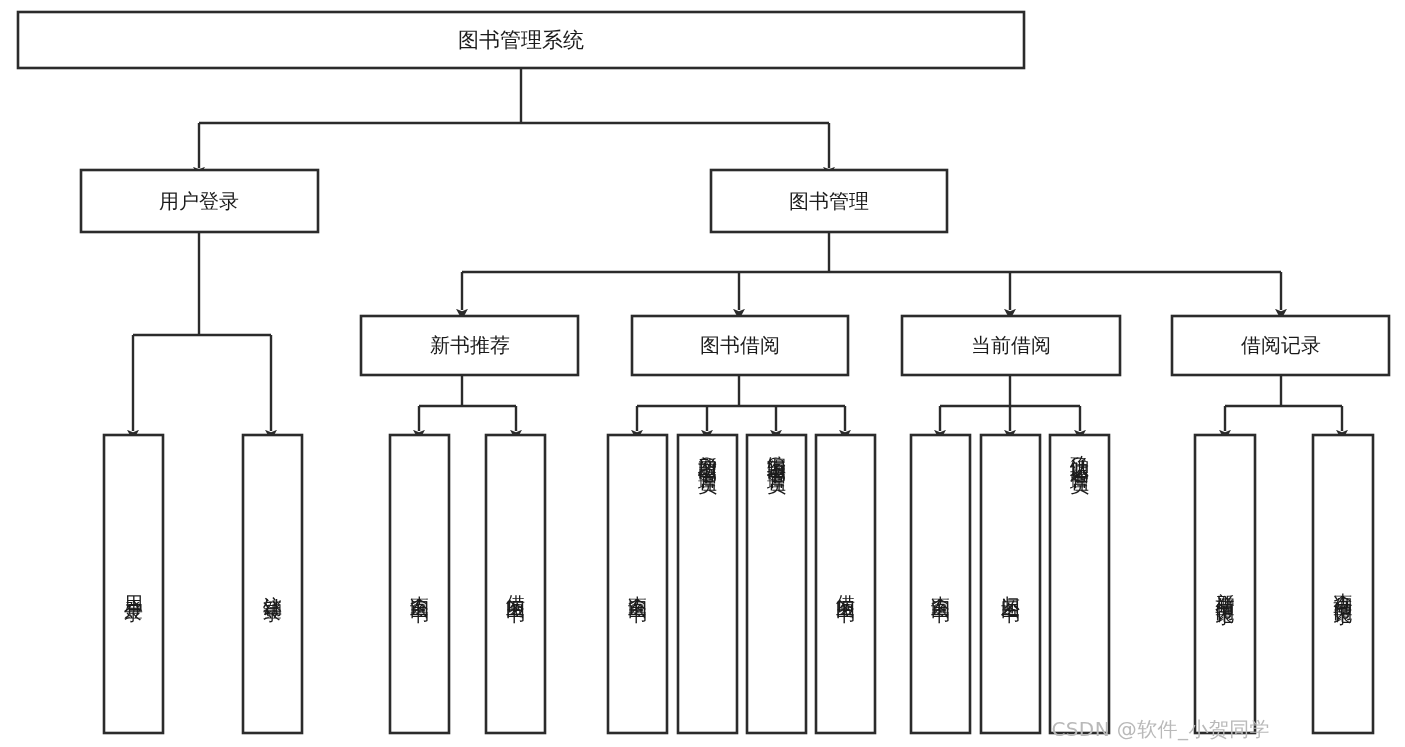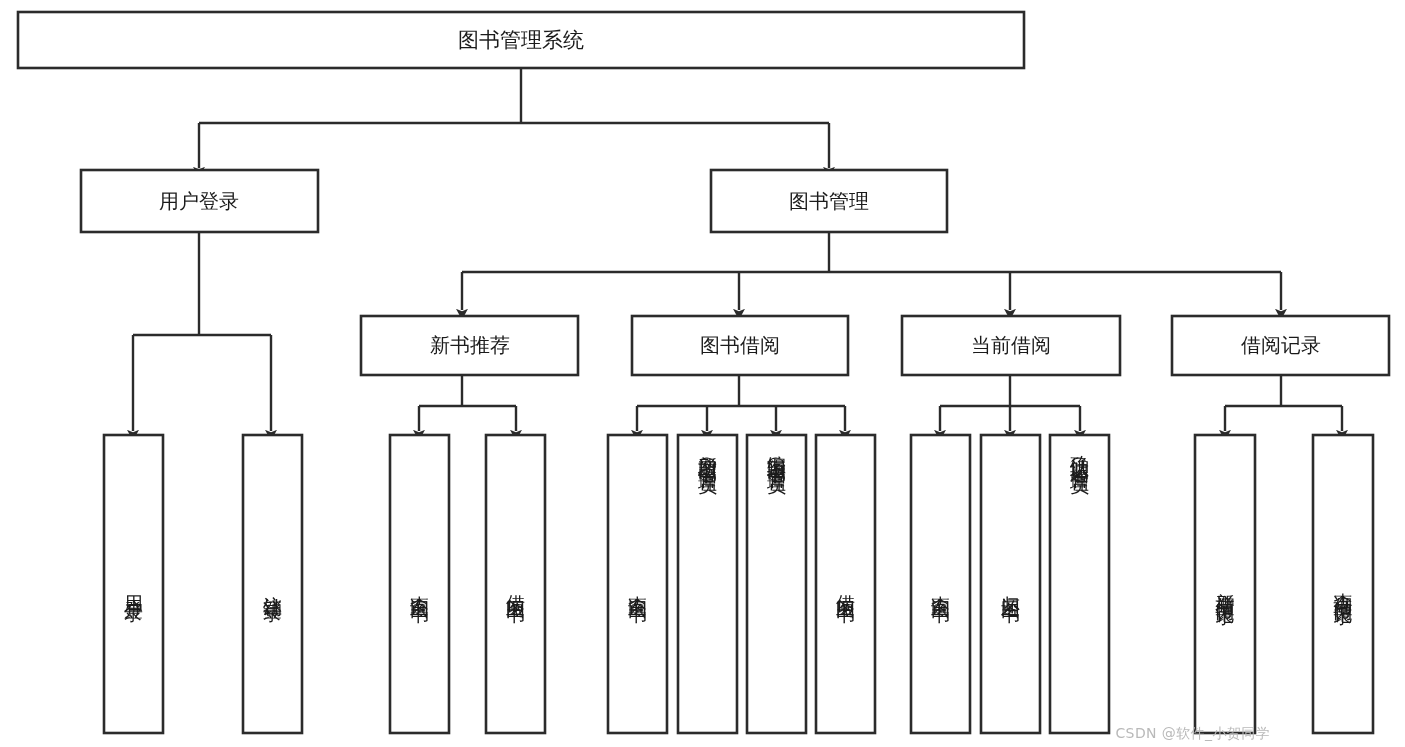--- a/index.html
+++ b/index.html
@@ -8,21 +8,21 @@
   #stage{position:relative;width:1278px;height:747px;background:#fff;}
   svg#diagram{position:absolute;inset:0;width:1405px;height:747px;display:block;}
   .node-rect{fill:#ffffff;stroke:#2b2b2b;stroke-width:2.6;}
   .node-label{fill:#1b1b1b;font-family:"DejaVu Sans","Liberation Sans",sans-serif;
               text-anchor:middle;dominant-baseline:middle;}
   .lbl-root{font-size:21px;}
   .lbl-l1{font-size:20px;}
   .lbl-l2{font-size:20px;}
   .edge{stroke:#2b2b2b;stroke-width:2.4;fill:none;stroke-linecap:butt;}
   .arrow-head{fill:#2b2b2b;stroke:none;}
-  .watermark{position:absolute;right:8px;bottom:4px;color:#b9b9b9;font-size:14px;
+  .watermark{position:absolute;right:8px;bottom:4px;color:#b9b9b9;font-size:20px;
              letter-spacing:.4px;font-family:"DejaVu Sans","Liberation Sans",sans-serif;
              white-space:nowrap;user-select:none;}
   .vtext{writing-mode:vertical-rl;text-orientation:upright;}
 </style>
 </head>
 <body>
 
 <div id="stage">
 
   <svg id="diagram" viewBox="0 0 1405 747">

